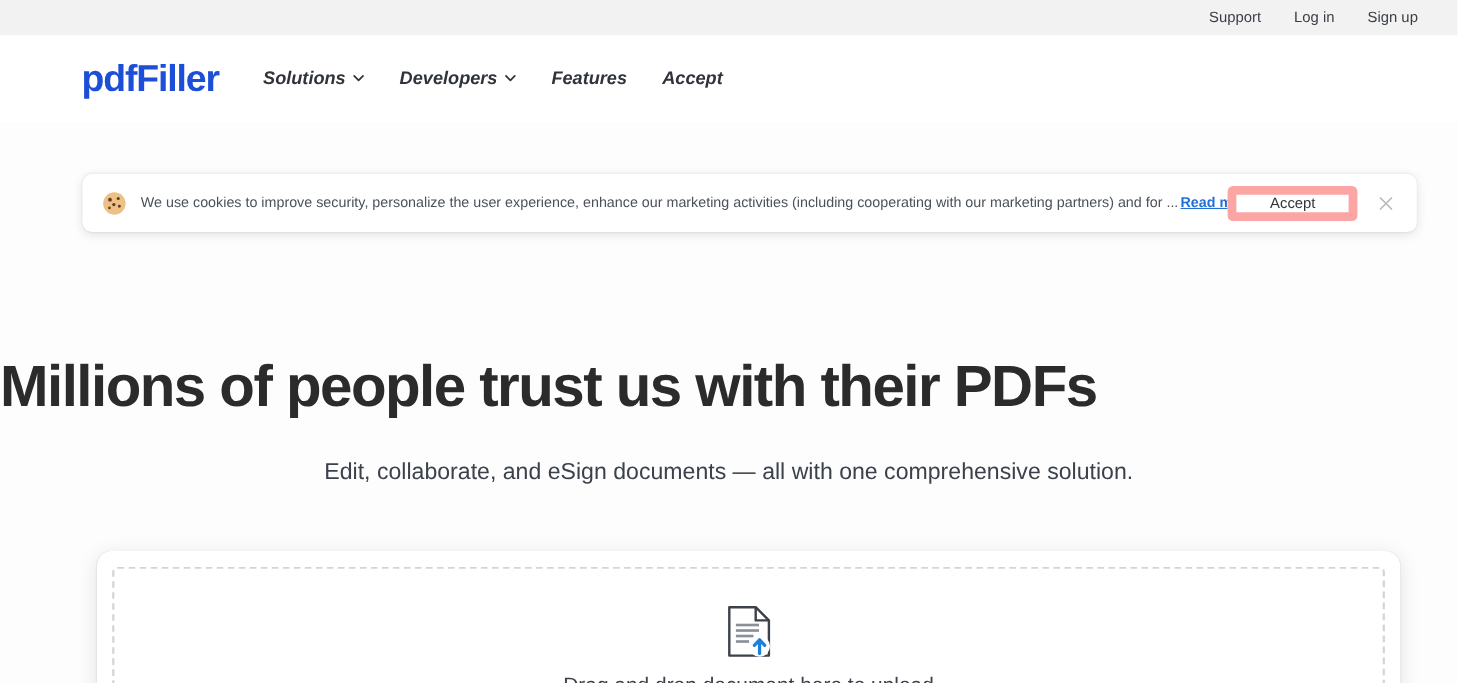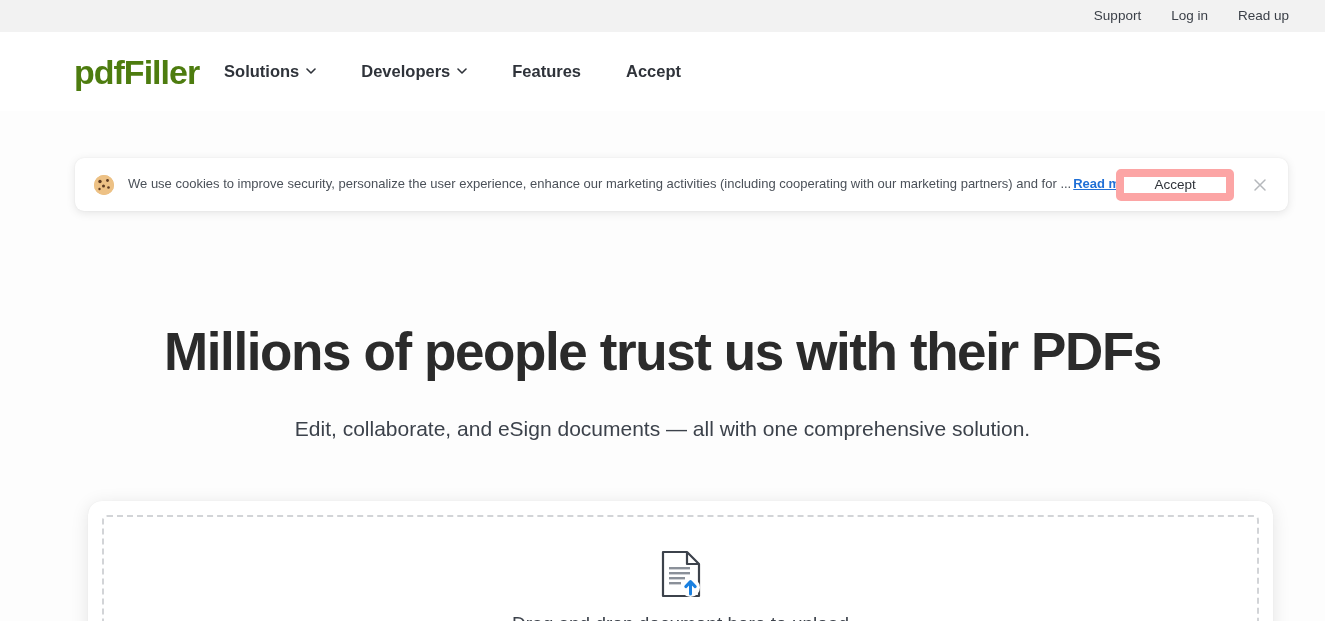--- a/index.html
+++ b/index.html
@@ -38,30 +38,31 @@
   .header {
     height: 79px;
     background: #ffffff;
     display: flex;
     align-items: center;
     padding: 0 36px 0 74px;
   }
   .logo {
     font-size: 34px;
     font-weight: 700;
-    color: #4d7c0f;
+    color: #1d4ed8;
     letter-spacing: -1px;
     line-height: 1;
     user-select: none;
   }
   .nav {
     display: flex;
     align-items: center;
-    gap: 45px;
-    margin-left: 25px;
+    gap: 32px;
+    margin-left: 40px;
+    font-style: italic;
   }
   .nav-item {
     display: flex;
     align-items: center;
     gap: 7px;
     font-size: 16.5px;
     font-weight: 600;
     color: #2f333a;
     cursor: pointer;
     white-space: nowrap;
@@ -151,21 +152,20 @@
     cursor: pointer;
     opacity: .55;
   }
 
   
   .hero-title {
     position: absolute;
     top: 213px;
     left: 0;
     right: 0;
-    text-align: center;
     font-size: 53px;
     font-weight: 800;
     letter-spacing: -1.4px;
     color: #2b2b2b;
     line-height: 1.05;
   }
   .hero-sub {
     position: absolute;
     top: 304px;
     left: 0;
@@ -205,21 +205,21 @@
     color: #3c424b;
     font-weight: 400;
   }
 </style>
 </head>
 <body>
 
 <div class="topbar">
   <a href="#">Support</a>
   <a href="#">Log in</a>
-  <a href="#">Read up</a>
+  <a href="#">Sign up</a>
 </div>
 
 <div class="header">
   <div class="logo">pdfFiller</div>
 
   <div class="nav">
     <div class="nav-item">
       <span>Solutions</span>
       <span class="chev">
         <svg viewBox="0 0 10 10" width="10" height="10">

